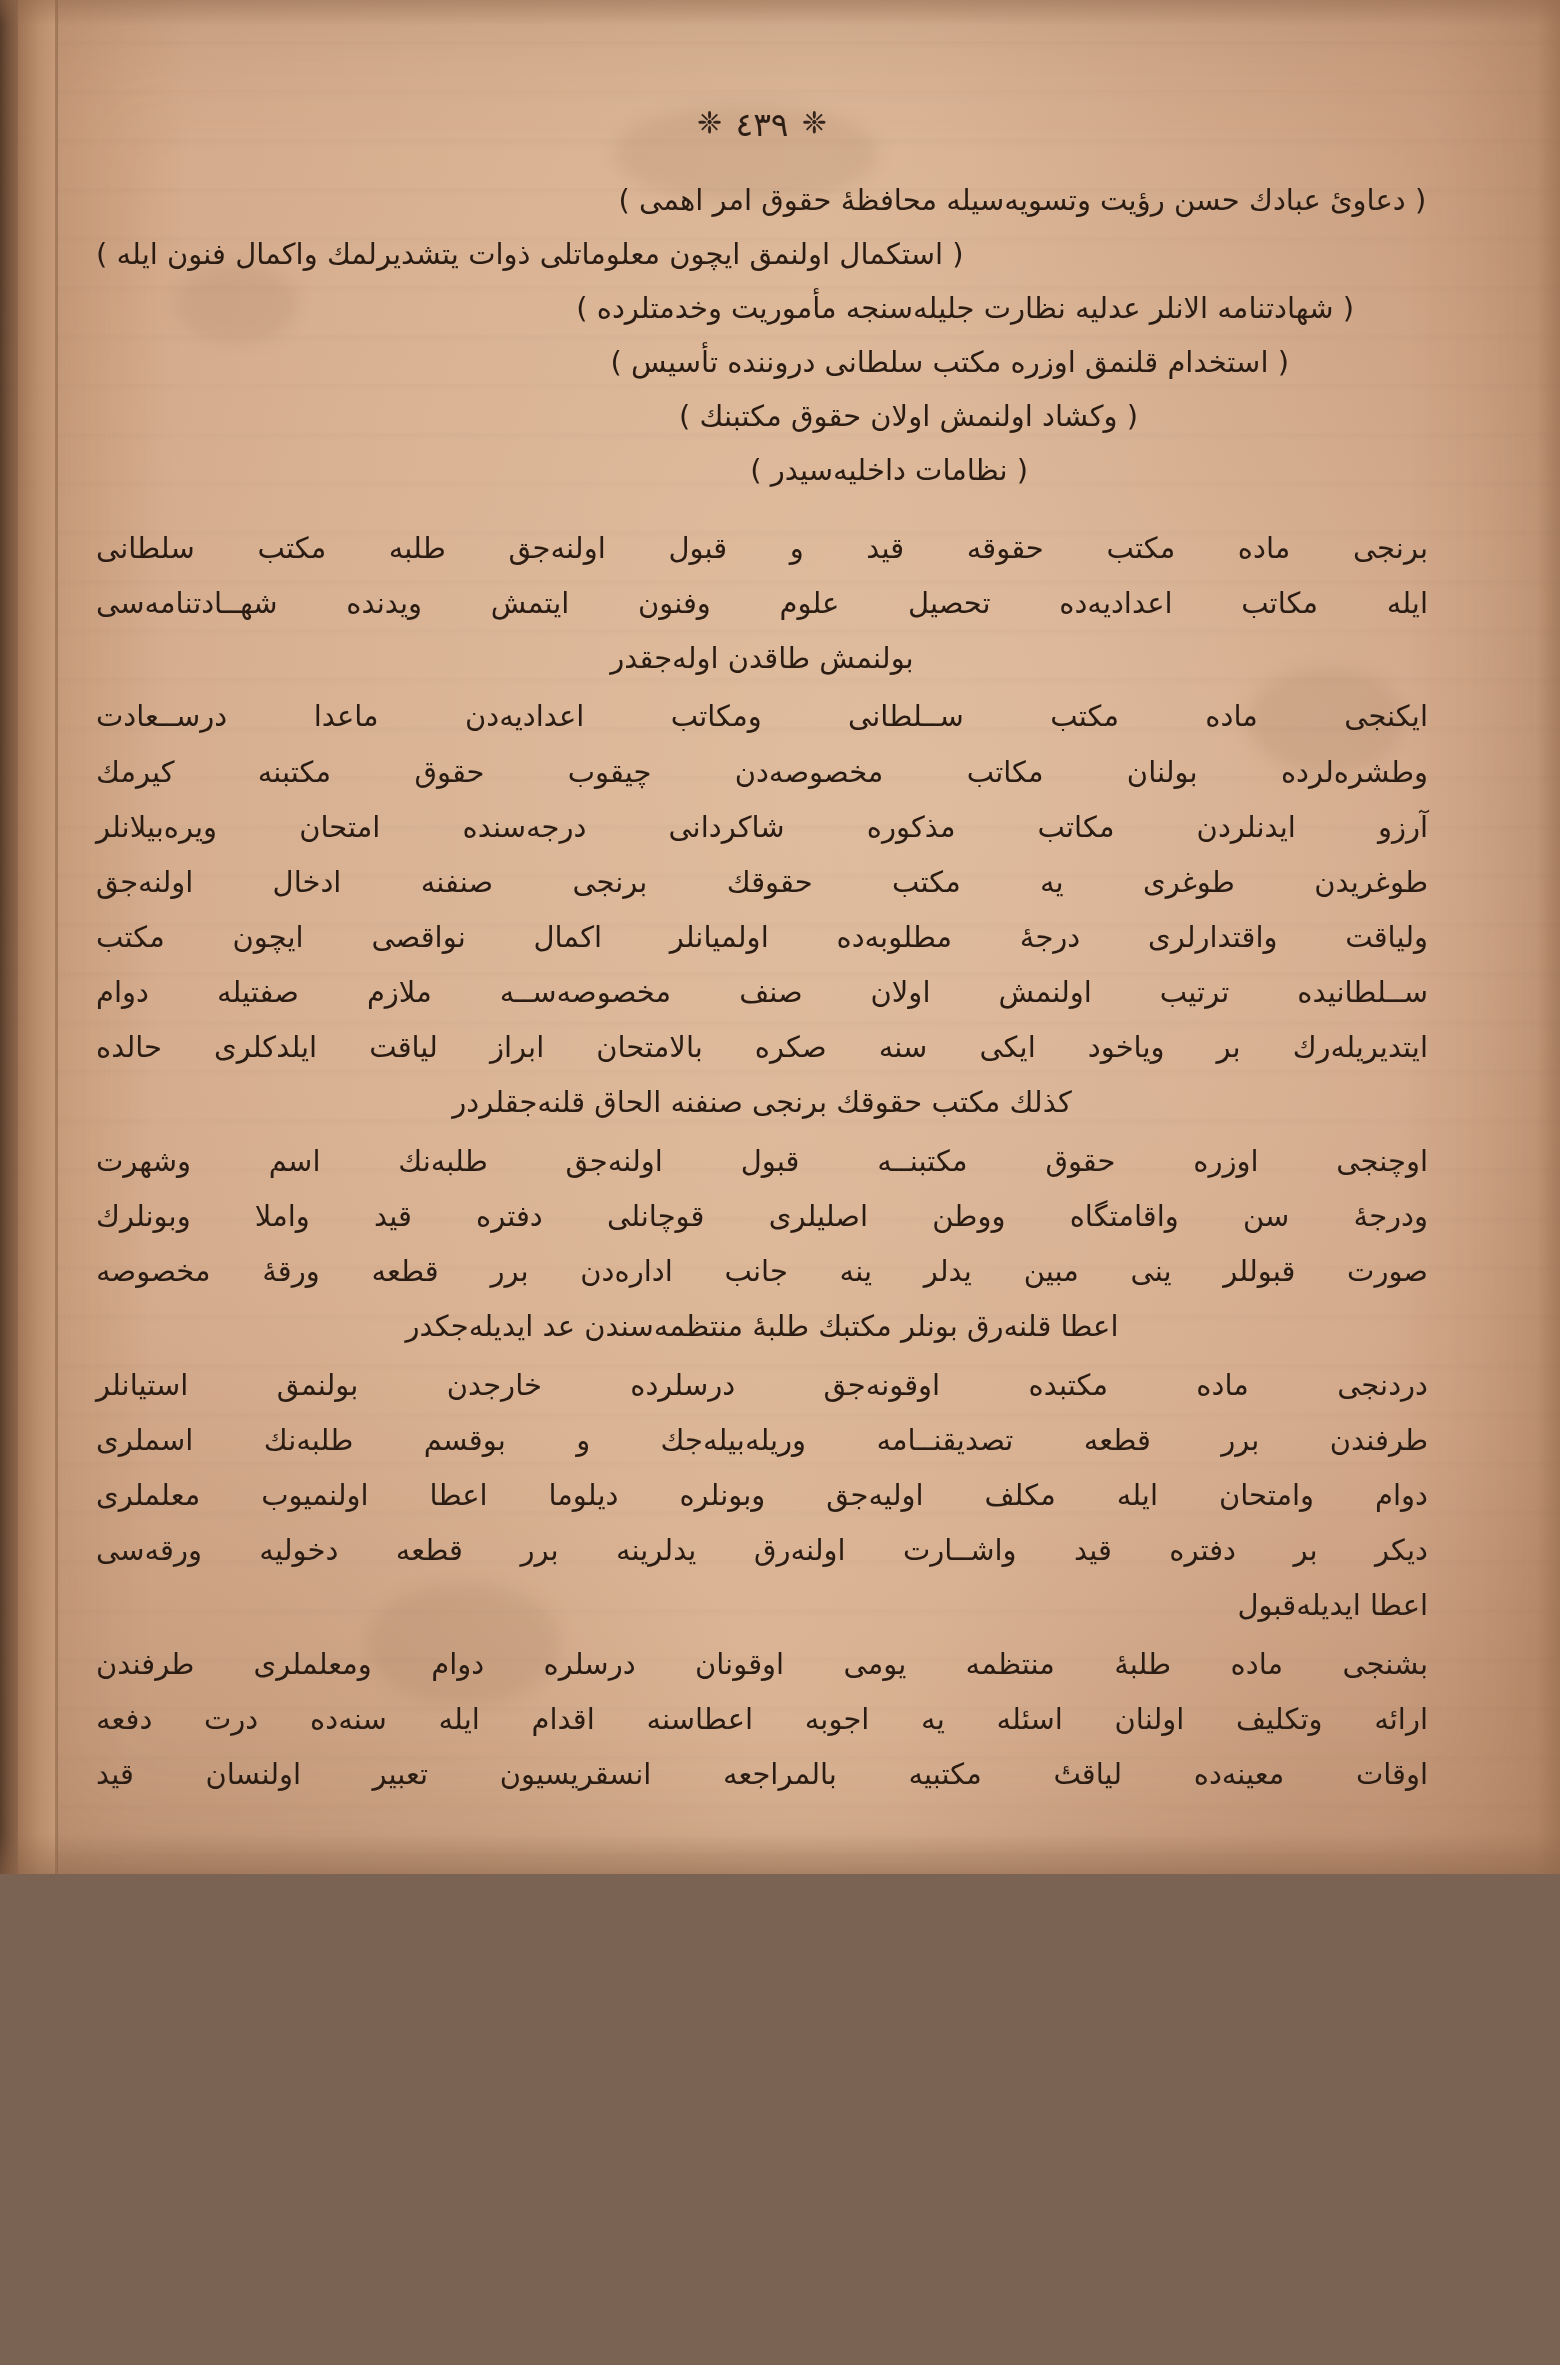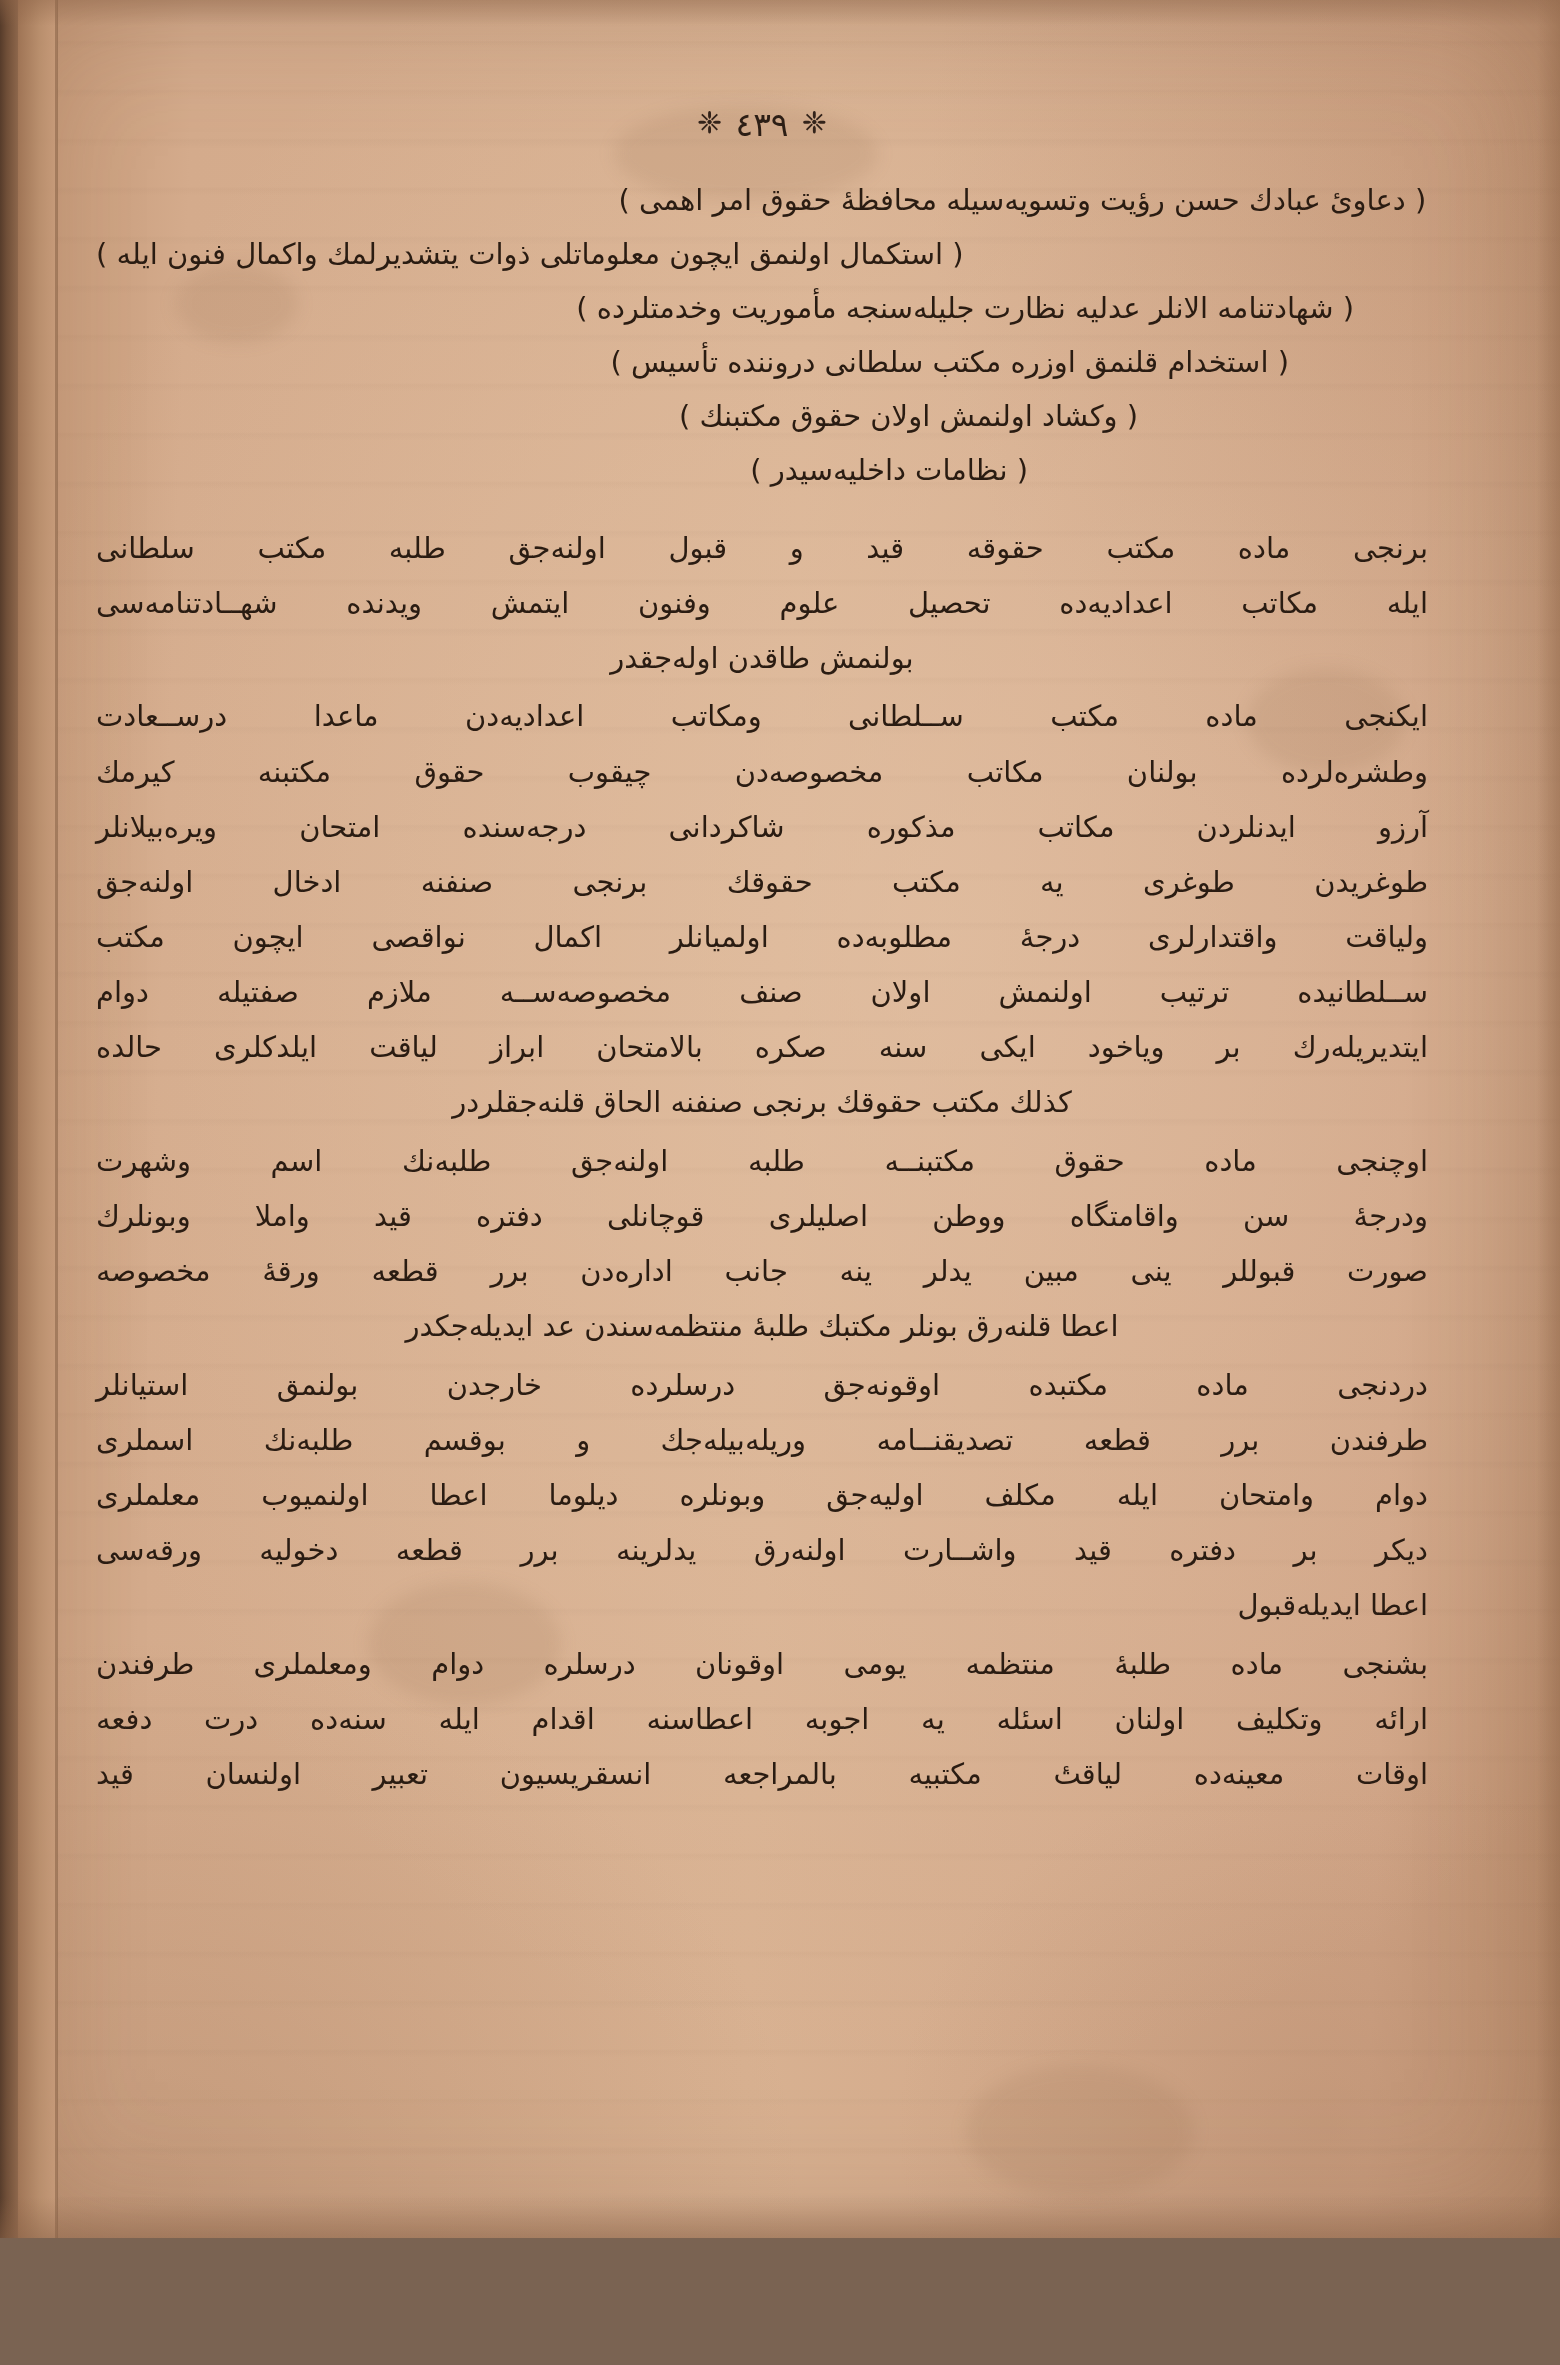--- a/index.html
+++ b/index.html
@@ -8,21 +8,21 @@
     padding: 0;
     background: #7a6352;
   }
   body {
     font-family: "DejaVu Sans", "Liberation Sans", sans-serif;
   }
 
   .page {
     position: relative;
     width: 1561px;
-    height: 2238px;
+    height: 1874px;
     margin: 0 auto;
     overflow: hidden;
     background-color: #d2a98b;
     background-image:
       radial-gradient(ellipse 1318px 1582px at 60% 42%, rgba(231,199,171,0.55) 0%, rgba(231,199,171,0.22) 45%, rgba(0,0,0,0) 72%),
       radial-gradient(ellipse 791px 1054px at 95% 8%, rgba(176,131,97,0.35) 0%, rgba(0,0,0,0) 70%),
       radial-gradient(ellipse 967px 791px at 8% 98%, rgba(170,126,95,0.38) 0%, rgba(0,0,0,0) 70%),
       radial-gradient(ellipse 615px 527px at 85% 95%, rgba(168,124,93,0.30) 0%, rgba(0,0,0,0) 70%),
       linear-gradient(92deg, #a87e5e 0%, #c69a79 3%, #d4ab8c 12%, #d8b191 50%, #cfa385 88%, #bb8e6d 100%);
     box-shadow: inset 0 0 141px rgba(120,84,58,0.30);
@@ -212,21 +212,21 @@
       <div class="article-line">وطشره‌لرده بولنان مكاتب مخصوصه‌دن چيقوب حقوق مكتبنه كيرمك</div>
       <div class="article-line">آرزو ايدنلردن مكاتب مذكوره شاكردانى درجه‌سنده امتحان ويره‌بيلانلر</div>
       <div class="article-line">طوغريدن طوغرى يه مكتب حقوقك برنجى صنفنه ادخال اولنه‌جق</div>
       <div class="article-line">ولياقت واقتدارلرى درجهٔ مطلوبه‌ده اولميانلر اكمال نواقصى ايچون مكتب</div>
       <div class="article-line">ســلطانيده ترتيب اولنمش اولان صنف مخصوصه‌ســه ملازم صفتيله دوام</div>
       <div class="article-line">ايتديريله‌رك بر وياخود ايكى سنه صكره بالامتحان ابراز لياقت ايلدكلرى حالده</div>
       <div class="article-line tail-center">كذلك مكتب حقوقك برنجى صنفنه الحاق قلنه‌جقلردر</div>
     </div>
 
     <div class="article">
-      <div class="article-line">اوچنجى ماده      حقوق مكتبنــه طلبه اولنه‌جق طلبه‌نك اسم وشهرت</div>
+      <div class="article-line">اوچنجى اوزره      حقوق مكتبنــه قبول اولنه‌جق طلبه‌نك اسم وشهرت</div>
       <div class="article-line">ودرجهٔ سن واقامتگاه ووطن اصليلرى قوچانلى دفتره قيد واملا وبونلرك</div>
       <div class="article-line">صورت قبوللر ينى مبين يدلر ينه جانب اداره‌دن برر قطعه ورقهٔ مخصوصه</div>
       <div class="article-line tail-center">اعطا قلنه‌رق بونلر مكتبك طلبهٔ منتظمه‌سندن عد ايديله‌جكدر</div>
     </div>
 
     <div class="article">
       <div class="article-line">دردنجى ماده      مكتبده اوقونه‌جق درسلرده خارجدن بولنمق استيانلر</div>
       <div class="article-line">طرفندن برر قطعه تصديقنــامه وريله‌بيله‌جك  و بوقسم طلبه‌نك اسملرى</div>
       <div class="article-line">دوام وامتحان ايله مكلف اوليه‌جق وبونلره ديلوما اعطا اولنميوب معلملرى</div>
       <div class="article-line">ديكر بر دفتره قيد واشــارت اولنه‌رق يدلرينه برر قطعه دخوليه ورقه‌سى</div>

